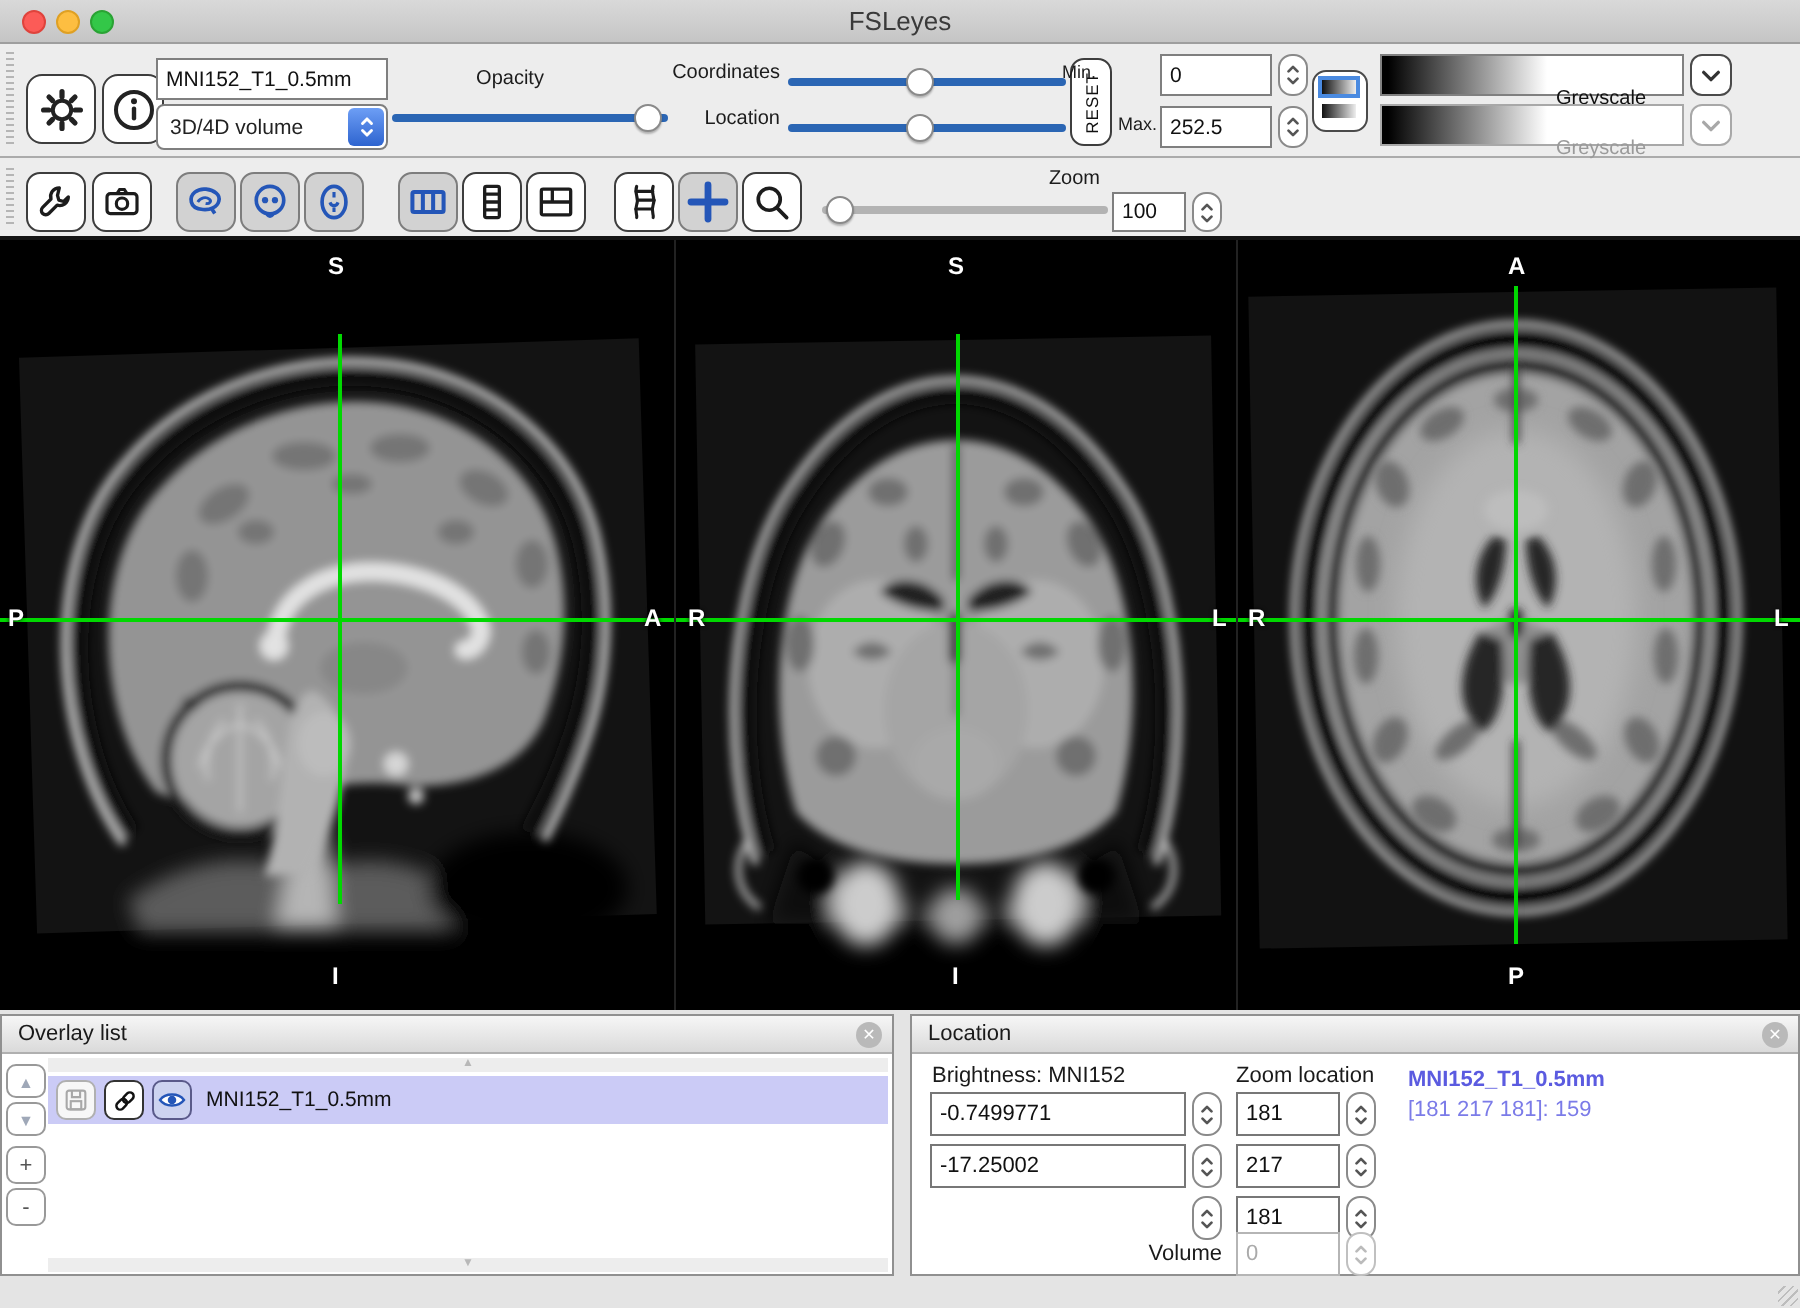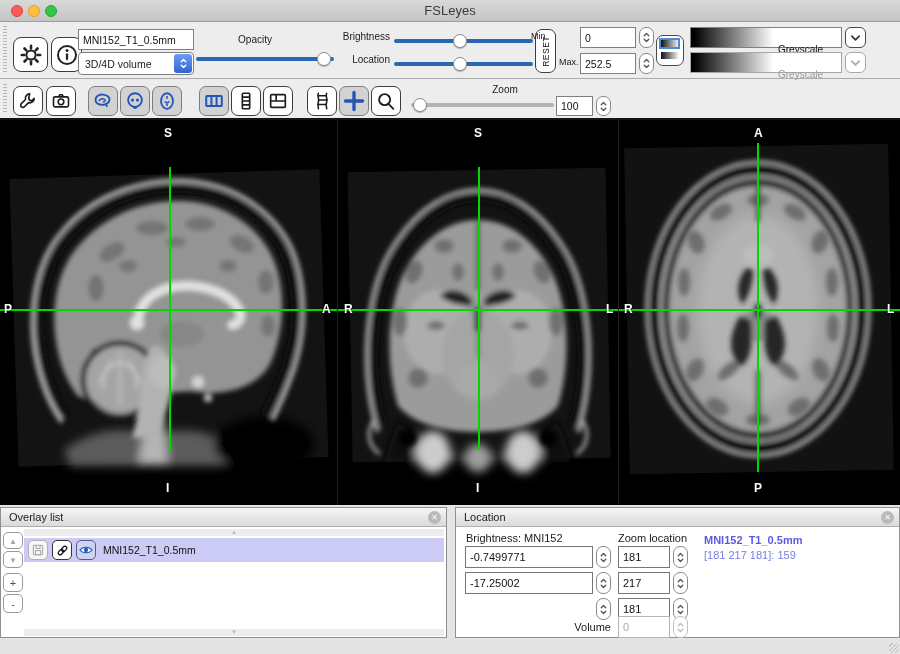--- a/index.html
+++ b/index.html
@@ -122,21 +122,21 @@
           </svg>
       </span>
     </div>
 
     <div class="lab" style="left:220px;top:12px;width:70px;text-align:center;">Opacity</div>
     <div class="slider" style="left:196px;top:29px;width:138px;">
       <div class="track"></div>
       <div class="thumb" style="left:121px;"></div>
     </div>
 
-    <div class="lab" style="left:325px;top:9px;width:65px;text-align:right;">Brightness</div>
+    <div class="lab" style="left:325px;top:9px;width:65px;text-align:right;">Coordinates</div>
     <div class="slider" style="left:394px;top:11px;width:139px;">
       <div class="track"></div>
       <div class="thumb" style="left:59px;"></div>
     </div>
 
     <div class="lab" style="left:325px;top:32px;width:65px;text-align:right;">Location</div>
     <div class="slider" style="left:394px;top:34px;width:139px;">
       <div class="track"></div>
       <div class="thumb" style="left:59px;"></div>
     </div>
@@ -278,21 +278,21 @@
     </div>
     <div class="btn" style="left:371px;top:6px;width:30px;height:30px;border-radius:7px;">
       <span>
         <svg width="22" height="22" viewBox="0 0 24 24" fill="none" stroke="#1c1c1c" stroke-width="2" stroke-linecap="round">
           <circle cx="10.5" cy="10.5" r="6"></circle>
           <path d="M15 15.5 L20 20.5"></path>
         </svg>
       </span>
     </div>
 
-    <div class="lab" style="left:460px;top:4px;width:90px;text-align:center;">Zoom</div>
+    <div class="lab" style="left:460px;top:4px;width:90px;text-align:right;">Zoom</div>
     <div class="slider" style="left:411px;top:17px;width:143px;">
       <div class="track grey"></div>
       <div class="thumb" style="left:2px;"></div>
     </div>
     <input class="field" style="left: 556px; top: 16px; width: 37px; height: 20px;" value="100">
     <div class="spinner" style="left:596px;top:16px;height:20px;">
       <svg viewBox="0 0 10 16">
           <polyline points="2.5,6 5,3.5 7.5,6"></polyline>
           <polyline points="2.5,10 5,12.5 7.5,10"></polyline>
         </svg>

